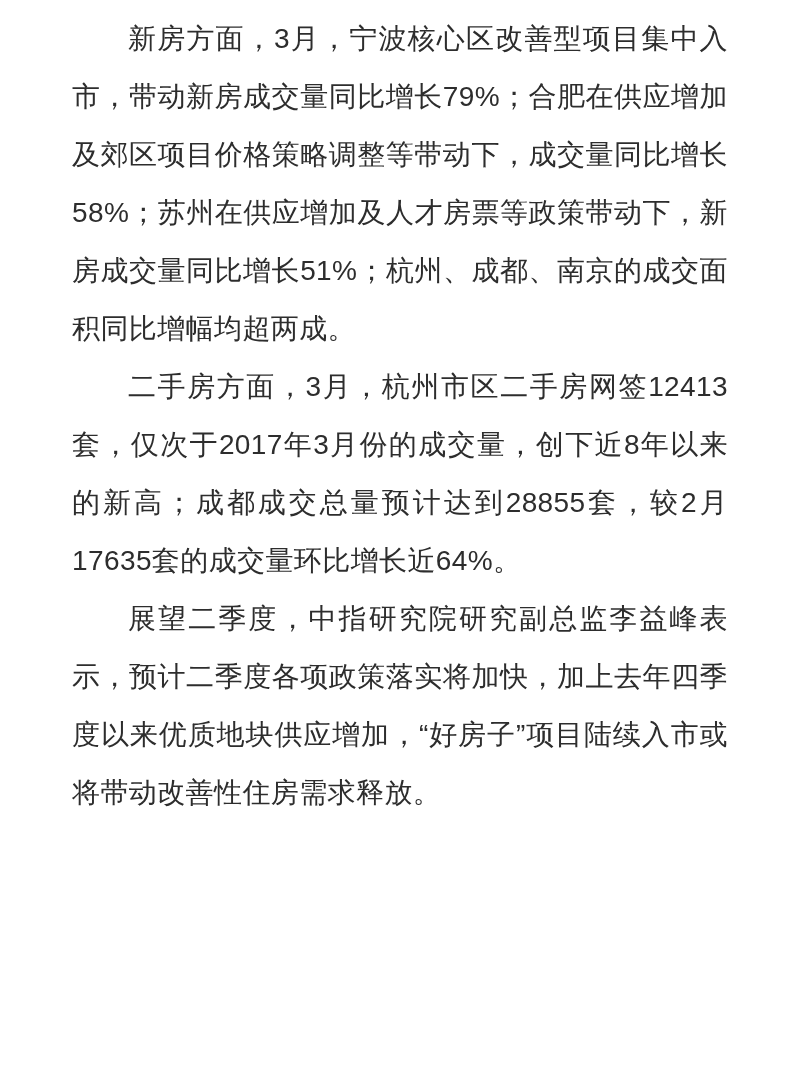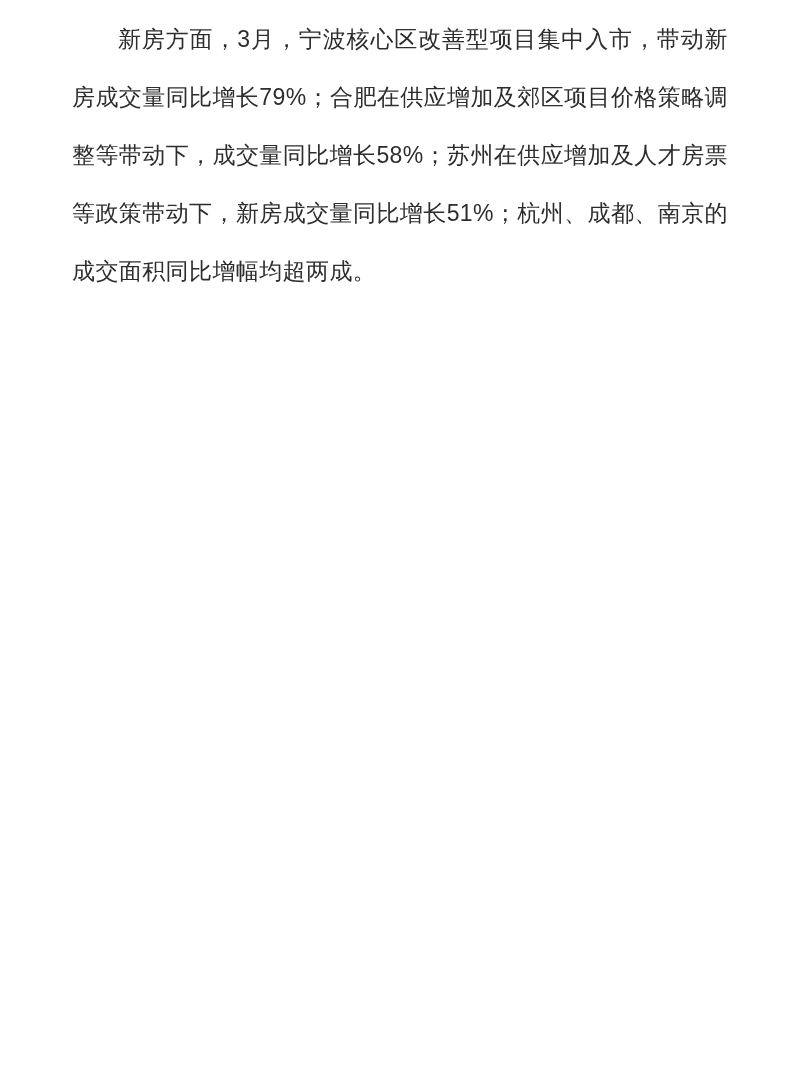--- a/index.html
+++ b/index.html
@@ -18,30 +18,32 @@
     height: 1083px;
     padding: 10px 72px 10px 72px;
     background: #ffffff;
     overflow: hidden;
   }
   .article {
     color: #2b2b2b;
   }
   .para {
     margin: 0 0 0 0;
-    font-size: 23px;
+    font-size: 28px;
     line-height: 58px;
     letter-spacing: 0.4px;
     text-indent: 2em;
     text-align: justify;
     text-justify: inter-ideograph;
     color: #2d2d2d;
     font-weight: 400;
   }
 </style>
 </head>
 <body>
 
 <div class="page">
   <div class="article">
     <p class="para">新房方面，3月，宁波核心区改善型项目集中入市，带动新房成交量同比增长79%；合肥在供应增加及郊区项目价格策略调整等带动下，成交量同比增长58%；苏州在供应增加及人才房票等政策带动下，新房成交量同比增长51%；杭州、成都、南京的成交面积同比增幅均超两成。</p>
+    <p class="para">二手房方面，3月，杭州市区二手房网签12413套，仅次于2017年3月份的成交量，创下近8年以来的新高；成都成交总量预计达到28855套，较2月17635套的成交量环比增长近64%。</p>
+    <p class="para">展望二季度，中指研究院研究副总监李益峰表示，预计二季度各项政策落实将加快，加上去年四季度以来优质地块供应增加，“好房子”项目陆续入市或将带动改善性住房需求释放。</p>
   </div>
 </div>
 
 </body></html>

